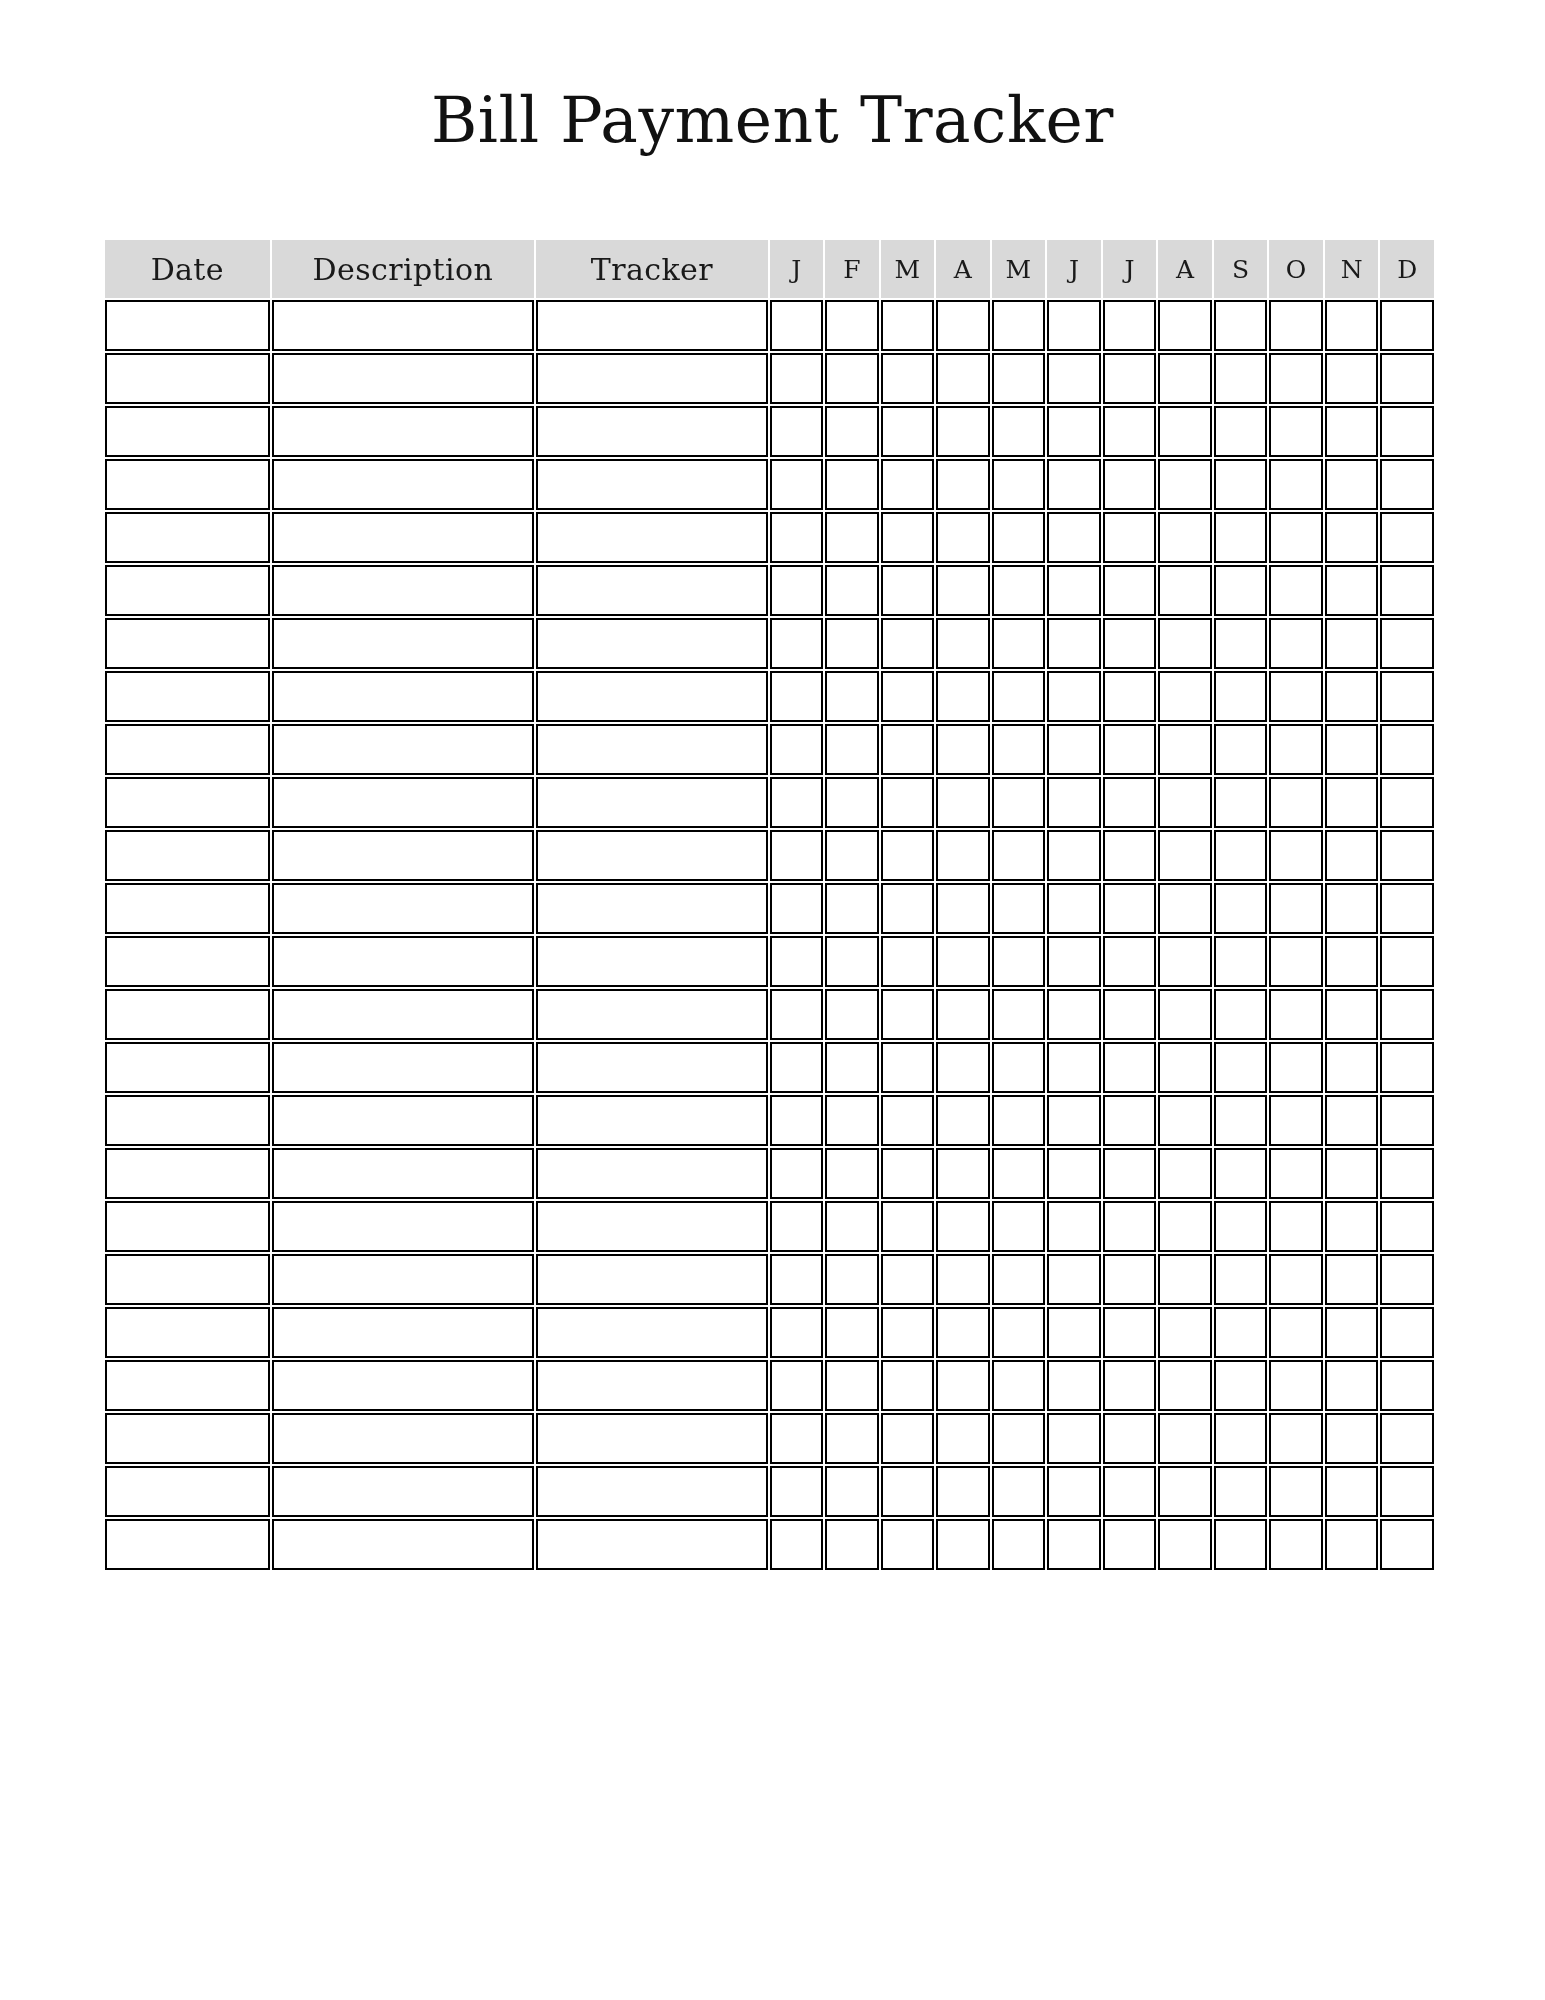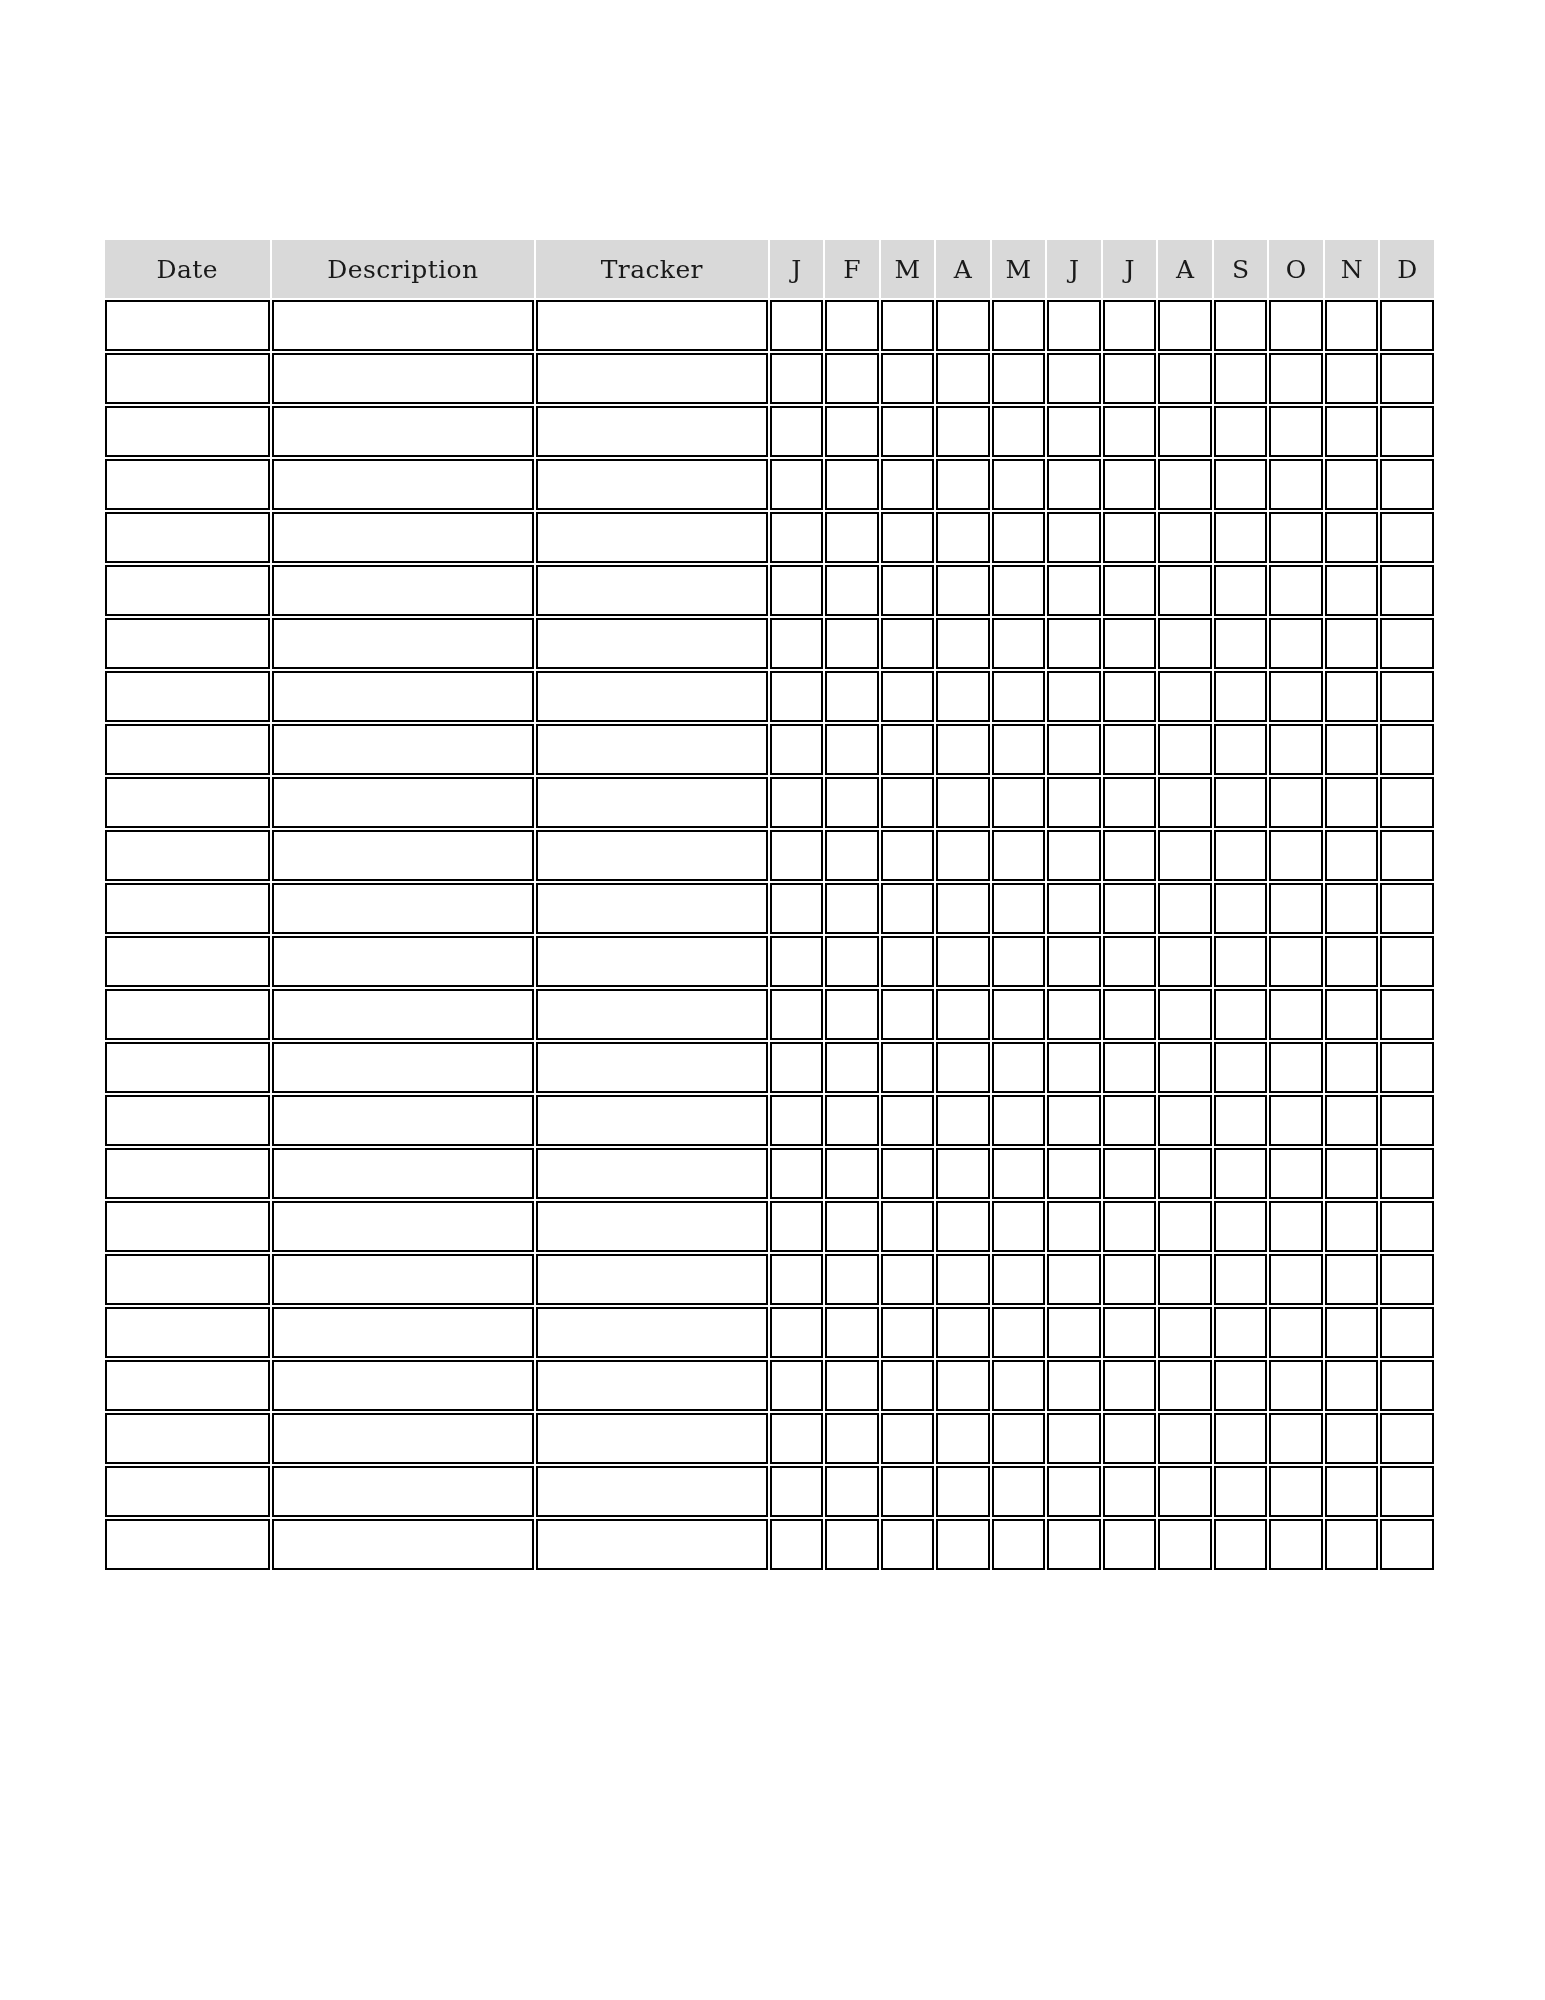--- a/index.html
+++ b/index.html
@@ -53,21 +53,21 @@
     margin: 0;
     padding: 0;
   }
 
   table.tracker th {
     background: #d9d9d9;
     border: 0;
     height: 58px;
     font-family: "DejaVu Serif", serif;
     font-weight: 400;
-    font-size: 25px;
+    font-size: 30px;
     color: #1a1a1a;
     text-align: center;
     vertical-align: middle;
     padding: 0;
     letter-spacing: 0.4px;
   }
 
   table.tracker th.th-month {
     font-size: 25px;
     letter-spacing: 0;
@@ -84,20 +84,21 @@
   col.c-date        { width: 143px; }
   col.c-description { width: 228px; }
   col.c-amount      { width: 201px; }
   col.c-month       { width: 46.5px; }
 </style>
 </head>
 <body>
 
 <div class="page">
 
+  <div class="page-title">Bill Payment Tracker</div>
 
   <div class="tracker-wrap">
     <table class="tracker">
       <colgroup>
         <col class="c-date">
         <col class="c-description">
         <col class="c-amount">
         <col class="c-month">
           <col class="c-month">
           <col class="c-month">

